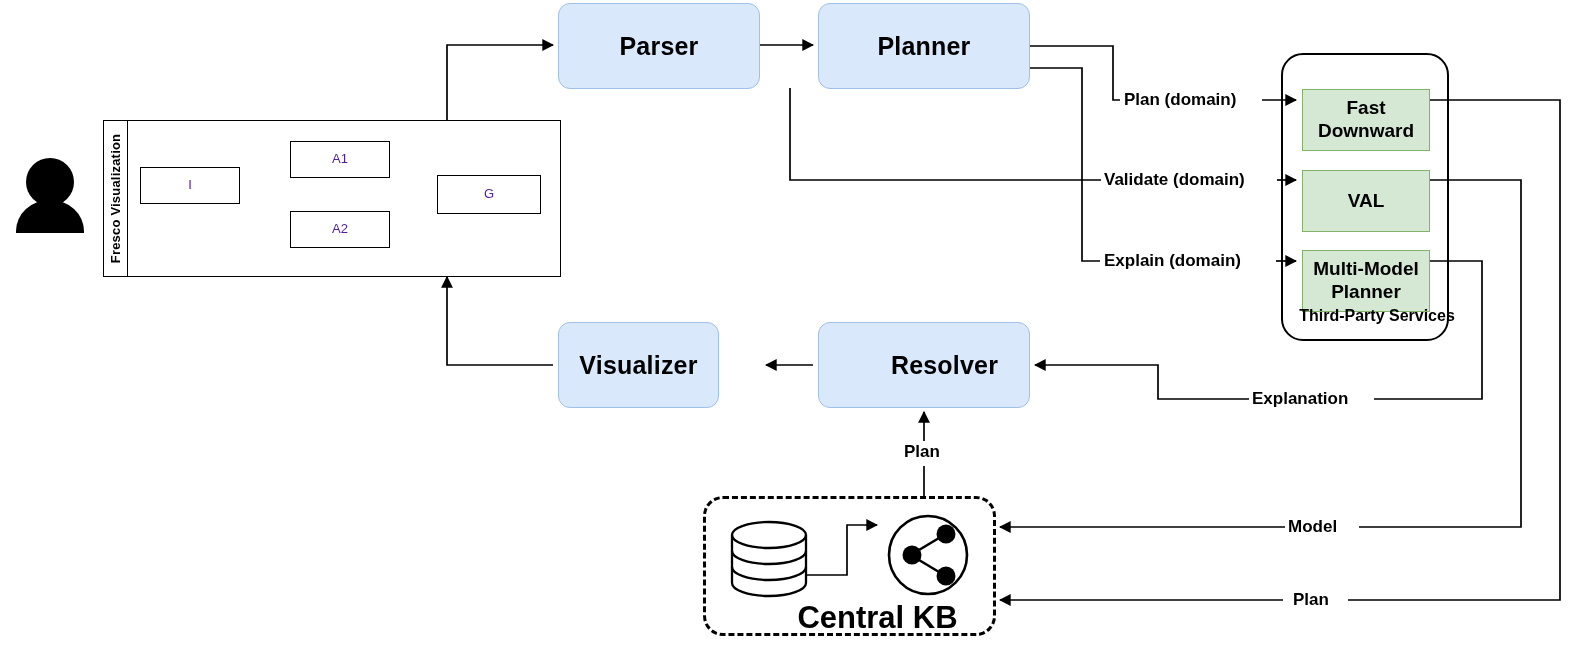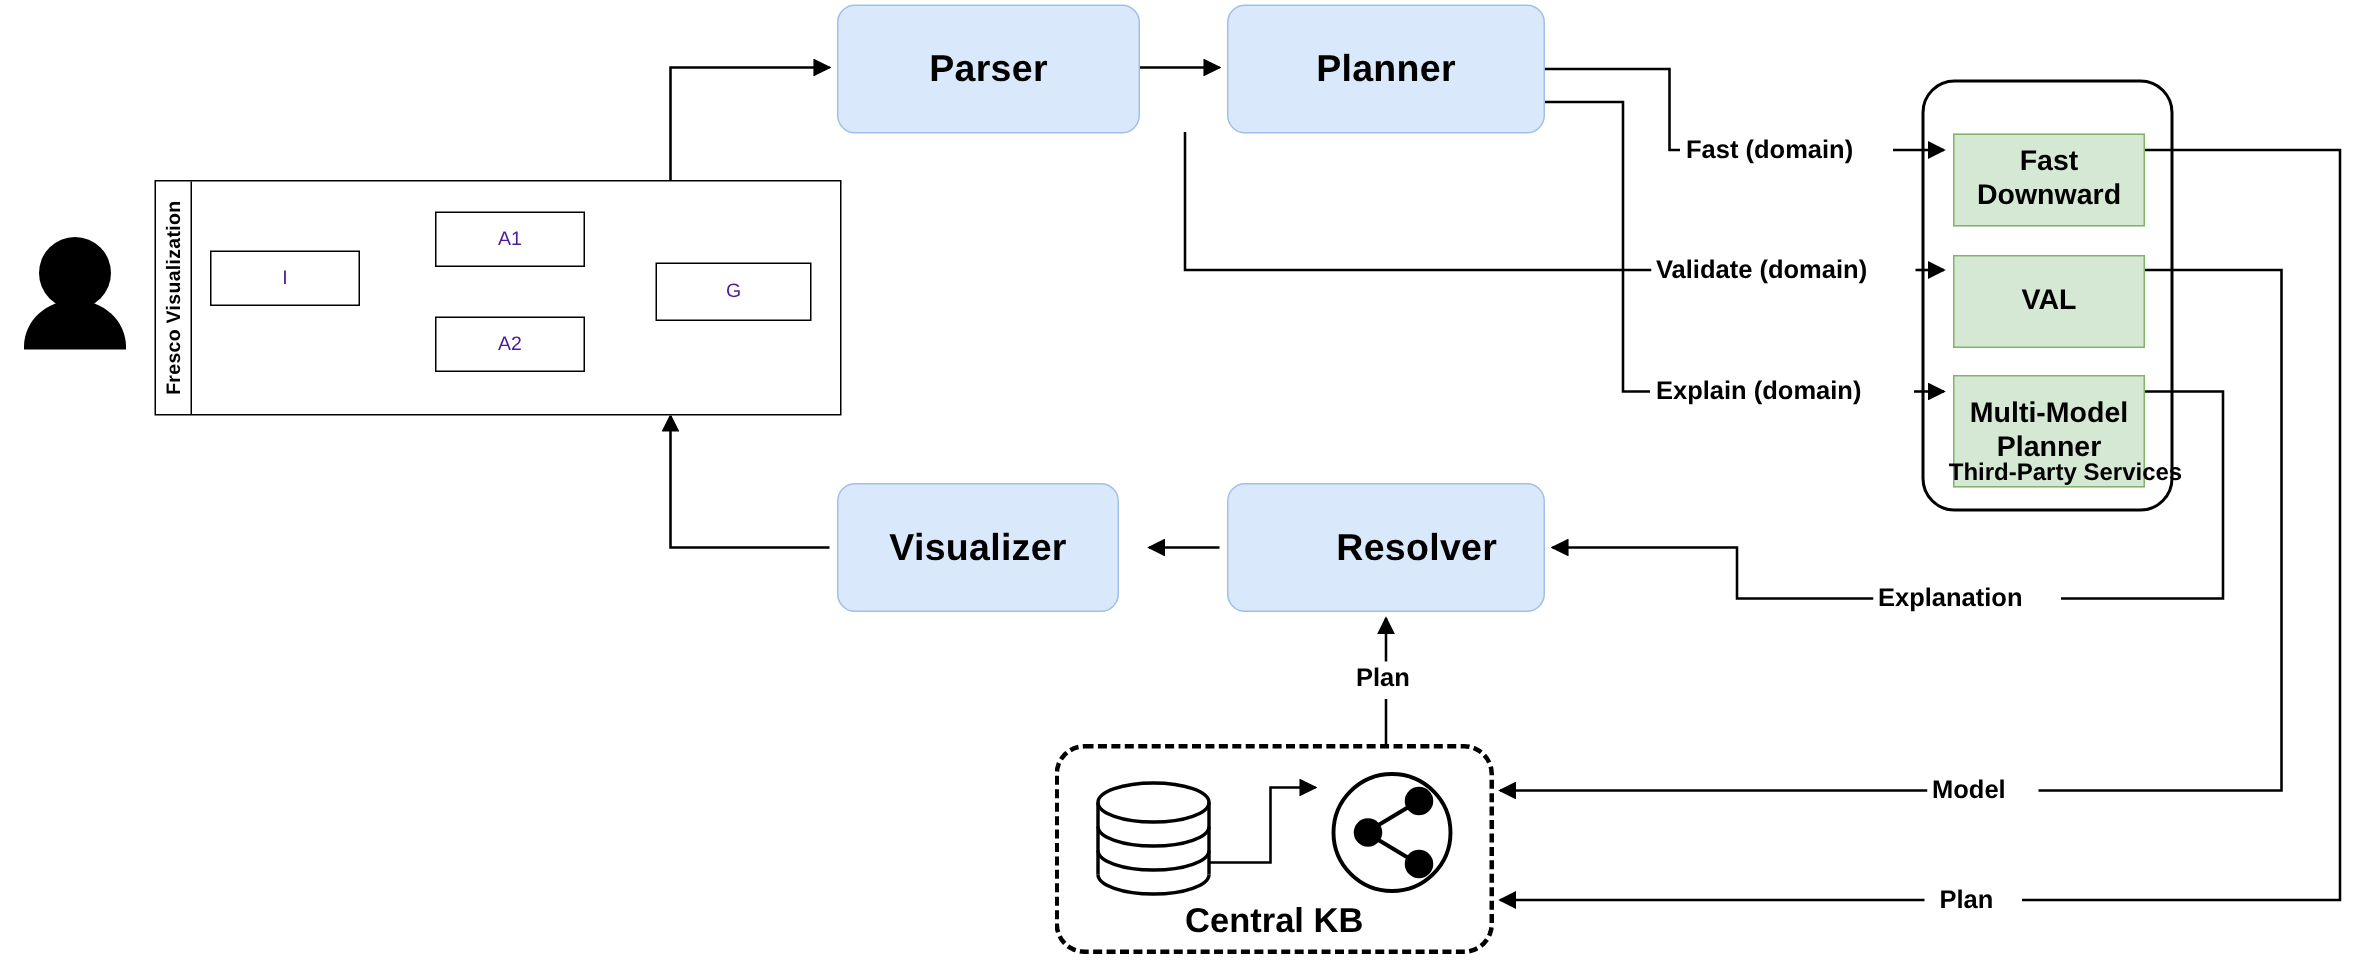--- a/index.html
+++ b/index.html
@@ -109,25 +109,26 @@
   
   .kb {
     position: absolute;
     box-sizing: border-box;
     border: 3px dashed #000000;
     border-radius: 20px;
     background: transparent;
   }
   .kb-label {
     position: absolute;
-    font-size: 23px;
+    font-size: 31px;
     font-weight: bold;
     color: #000000;
     white-space: nowrap;
     text-align: center;
+    margin-left: 28px;
   }
 
   
   .edge-label {
     position: absolute;
     font-size: 17px;
     font-weight: bold;
     color: #000000;
     background: #ffffff;
     white-space: nowrap;
@@ -245,53 +246,53 @@
   </div>
 
   <div class="node proc" style="left:558px; top:3px; width:202px; height:86px;">
     <span>Parser</span>
   </div>
 
   <div class="node proc" style="left:818px; top:3px; width:212px; height:86px;">
     <span>Planner</span>
   </div>
 
-  <div class="node proc" style="left:558px; top:322px; width:188px; height:86px;">
+  <div class="node proc" style="left:558px; top:322px; width:161px; height:86px;">
     <span>Visualizer</span>
   </div>
 
   <div class="node proc" style="left:818px; top:322px; width:212px; height:86px;padding-left:41px;">
     <span>Resolver</span>
   </div>
 
   <div class="tps" style="left:1281px; top:53px; width:168px; height:288px;"></div>
 
   <div class="node svc" style="left:1302px; top:69px; width:128px; height:62px;">
     <span>Fast Downward</span>
   </div>
 
   <div class="node svc" style="left:1302px; top:150px; width:128px; height:62px;">
     <span>VAL</span>
   </div>
 
-  <div class="node svc" style="left:1302px; top:230px; width:128px; height:75px;text-align:center;">
+  <div class="node svc" style="left:1302px; top:230px; width:128px; height:62px;text-align:center;">
     <span>Multi-Model Planner</span>
   </div>
 
   <div class="tps-label" style="left:1281px; top:307px; width:192px;">Third-Party Services</div>
 
   <div class="kb" style="left:703px; top:496px; width:293px; height:140px;"></div>
 
   <div class="icon-abs" style="left:730px; top:520px; width:80px; height:80px;"></div>
 
   <div class="icon-abs" style="left:888px; top:515px; width:80px; height:80px;"></div>
 
   <div class="kb-label" style="left:703px; top:600px; width:293px;">Central KB</div>
 
-  <div class="edge-label" style="left:1121px; top:91px;">Fast (domain)</div>
+  <div class="edge-label" style="left:1121px; top:91px;">Plan (domain)</div>
 
   <div class="edge-label" style="left:1101px; top:171px;">Validate (domain)</div>
 
   <div class="edge-label" style="left:1101px; top:252px;">Explain (domain)</div>
 
   <div class="edge-label" style="left:1249px; top:390px;">Explanation</div>
 
   <div class="edge-label" style="left:1285px; top:518px;">Model</div>
 
   <div class="edge-label" style="left:1290px; top:591px;">Plan</div>

